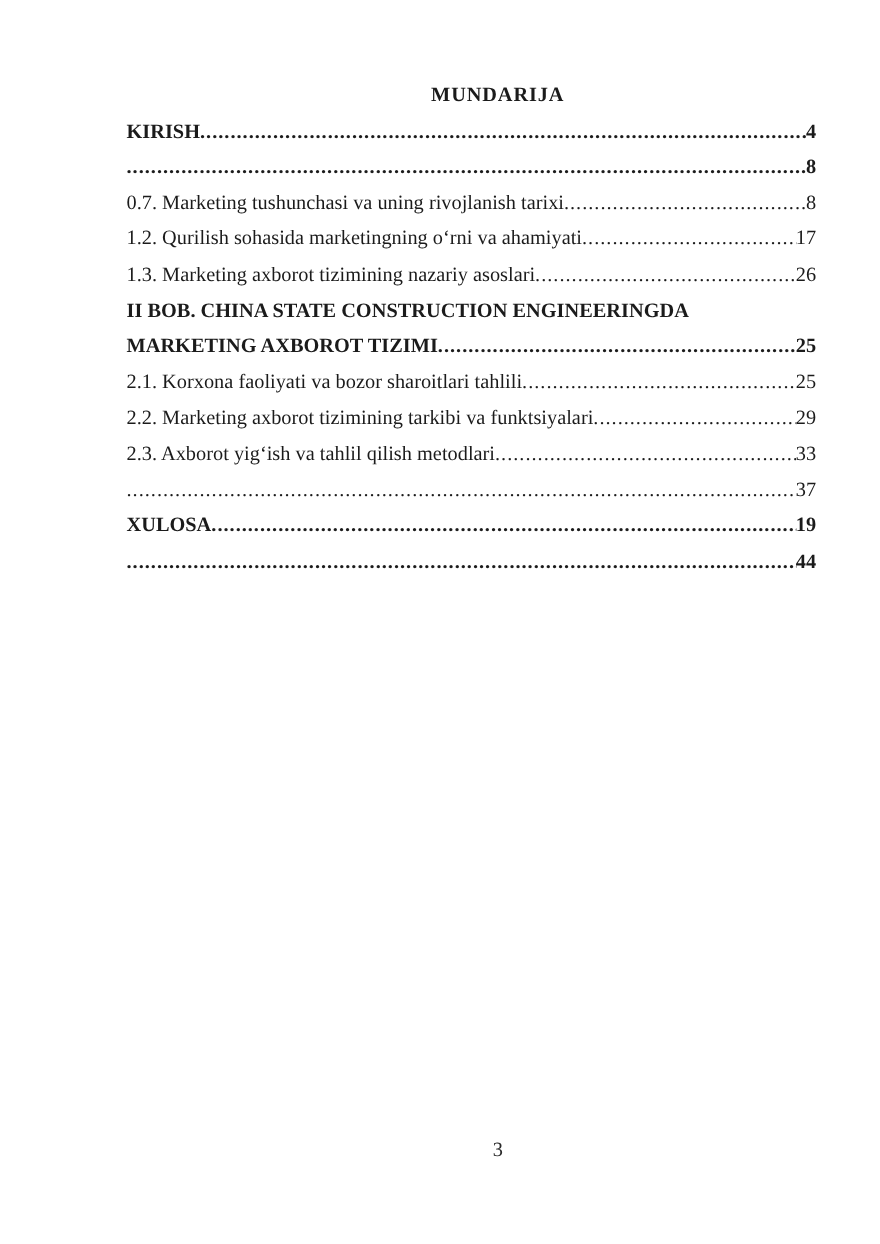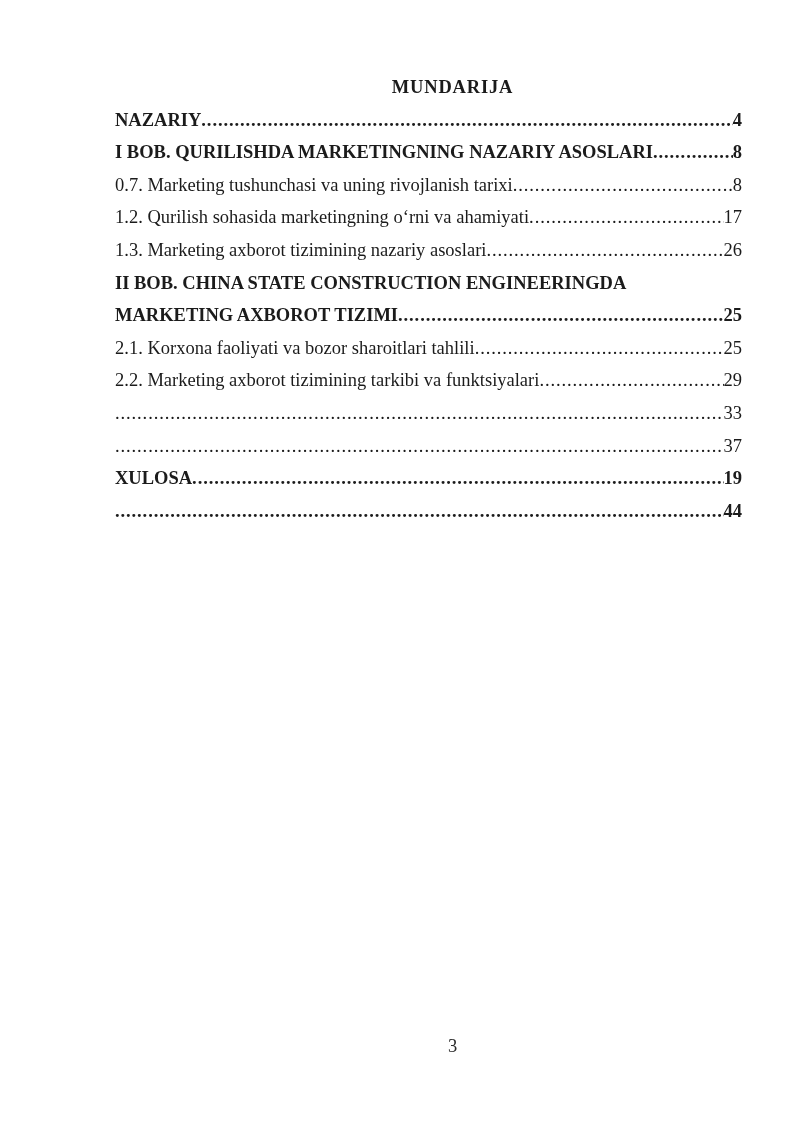--- a/index.html
+++ b/index.html
@@ -59,27 +59,26 @@
 <body>
 
 <div class="page">
   <div class="content">
 
     <h1 class="doc-title">MUNDARIJA</h1>
 
     <div>
 
       <div class="toc-row bold">
-        <span class="toc-label">NAZARIY</span>
+        <span class="toc-label">KIRISH</span>
         <span class="toc-leader">............................................................................................................................................</span>
         <span class="toc-page">4</span>
       </div>
 
       <div class="toc-row bold">
-        <span class="toc-label">I BOB. QURILISHDA MARKETINGNING NAZARIY ASOSLARI</span>
         <span class="toc-leader">............................................................................................................................................</span>
         <span class="toc-page">8</span>
       </div>
 
       <div class="toc-row">
         <span class="toc-label">0.7. Marketing tushunchasi va uning rivojlanish tarixi</span>
         <span class="toc-leader">............................................................................................................................................</span>
         <span class="toc-page">8</span>
       </div>
 
@@ -111,20 +110,21 @@
         <span class="toc-page">25</span>
       </div>
 
       <div class="toc-row">
         <span class="toc-label">2.2. Marketing axborot tizimining tarkibi va funktsiyalari</span>
         <span class="toc-leader">............................................................................................................................................</span>
         <span class="toc-page">29</span>
       </div>
 
       <div class="toc-row">
+        <span class="toc-label">2.3. Axborot yig‘ish va tahlil qilish metodlari</span>
         <span class="toc-leader">............................................................................................................................................</span>
         <span class="toc-page">33</span>
       </div>
 
       <div class="toc-row">
         <span class="toc-leader">............................................................................................................................................</span>
         <span class="toc-page">37</span>
       </div>
 
       <div class="toc-row bold">

